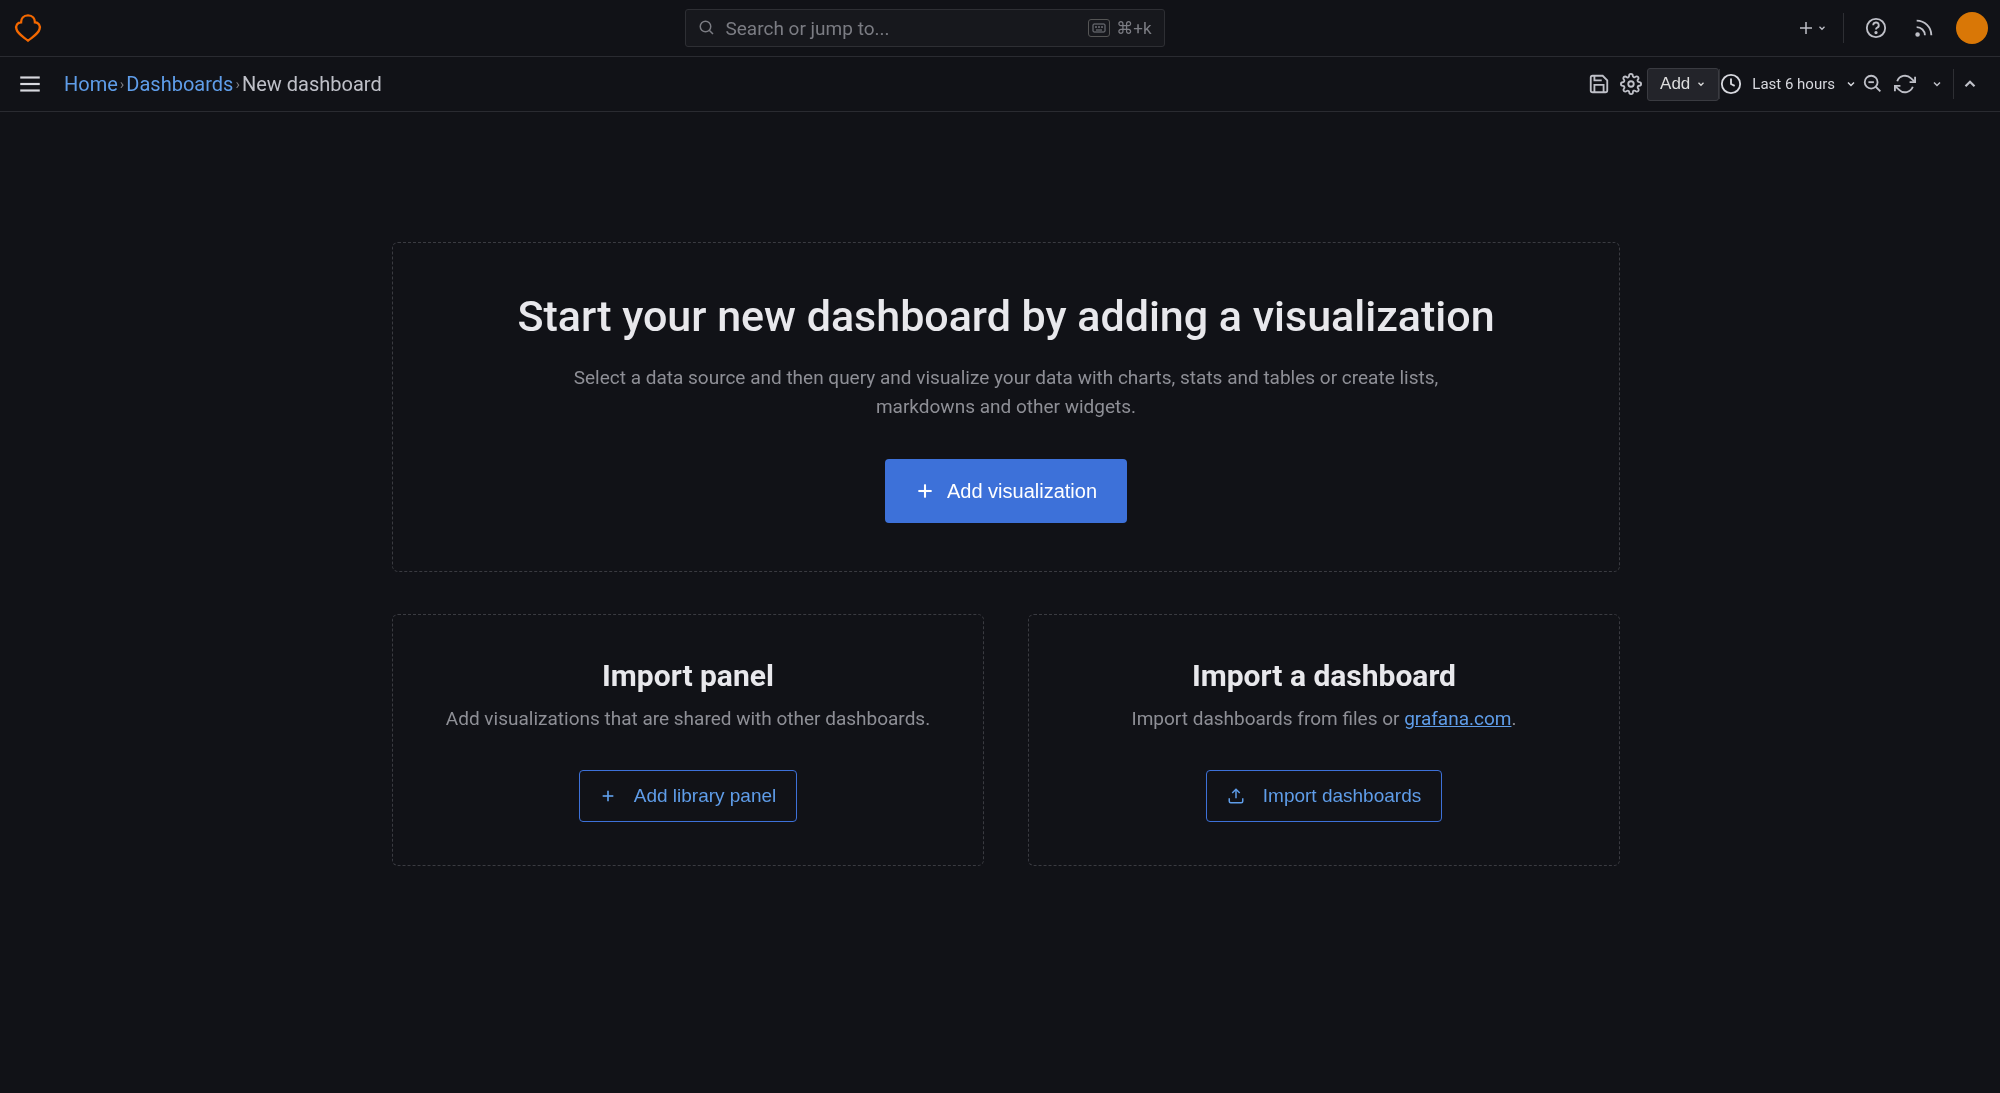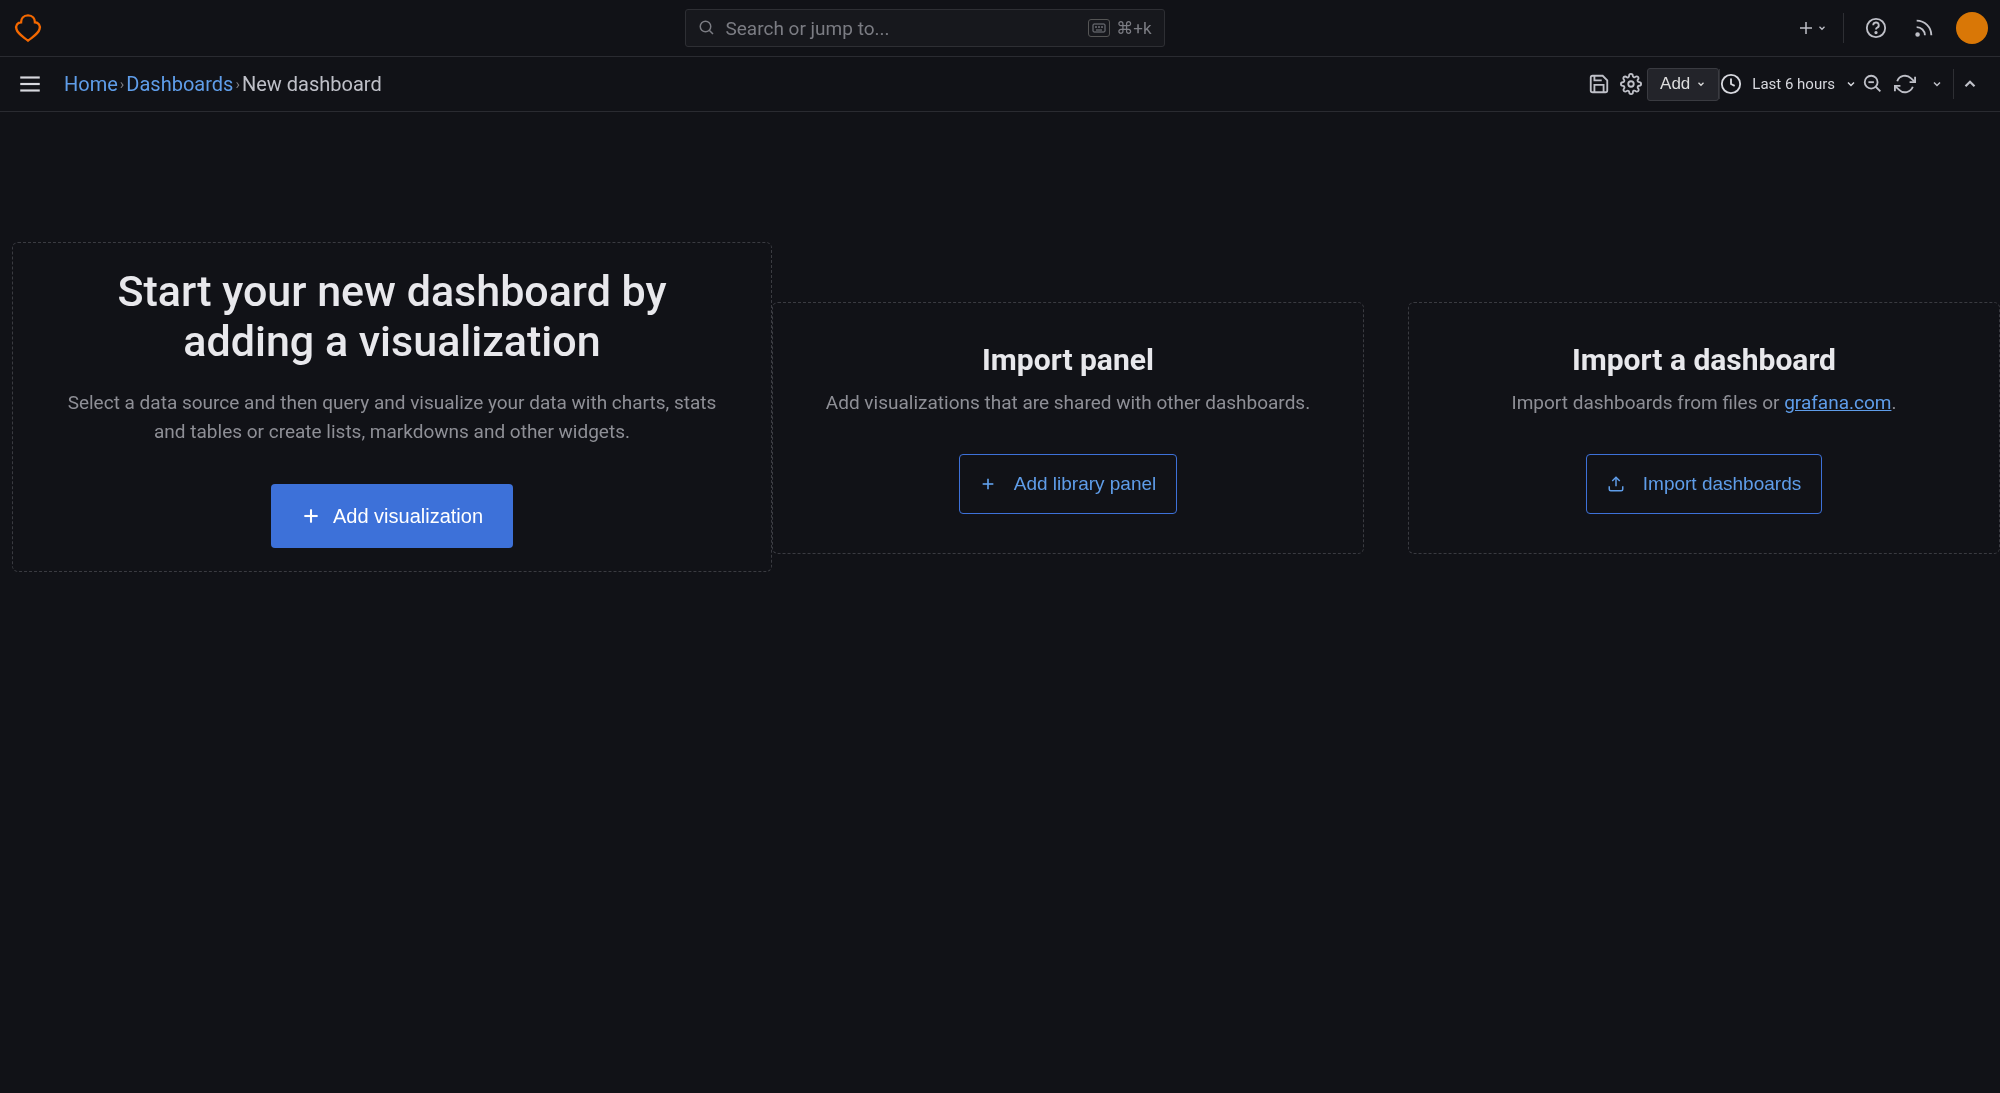--- a/index.html
+++ b/index.html
@@ -46,21 +46,21 @@
 .breadcrumb a { color:#5f9de9; text-decoration:none; }
 .breadcrumb .sep { color:#7b7c83; font-size:15px; }
 .breadcrumb .current { color:#bfc0c8; }
 .toolbar-right { margin-left:auto; display:flex; align-items:center; }
 .btn-add {
   height:33px; padding:0 12px; background:#23242a; border:1px solid #3a3b41;
   border-radius:3px; display:flex; align-items:center; gap:6px;
   color:#ddd; font-size:17px; cursor:pointer;
 }
 .time-btn { display:flex; align-items:center; gap:10px; color:#d7d8de; font-size:15px; cursor:pointer; }
-.content { padding:130px 0 0 12px; display:flex; flex-direction:row; align-items:center; }
+.content { padding:130px 0 0 12px; display:flex; flex-direction:column; align-items:center; }
 .hero {
   width:1228px; height:330px; border:1.5px dashed #3a3b41; border-radius:6px;
   display:flex; flex-direction:column; align-items:center; justify-content:center;
   padding:0 40px; text-align:center;
 }
 .hero h1 { font-size:43px; font-weight:500; color:#e8e8ec; margin-bottom:22px; }
 .hero p { font-size:19px; color:#8e8f96; line-height:1.55; max-width:930px; margin-bottom:38px; }
 .btn-primary {
   background:#3d71d9; color:#fff; font-size:20px; font-weight:500;
   height:64px; padding:0 30px; border-radius:4px; display:flex;
@@ -69,21 +69,21 @@
 .row2 { display:flex; gap:44px; margin-top:42px; }
 .card {
   width:592px; height:252px; border:1.5px dashed #3a3b41; border-radius:6px;
   display:flex; flex-direction:column; align-items:center; justify-content:center;
   text-align:center; padding:0 50px;
 }
 .card h2 { font-size:30px; font-weight:700; color:#e8e8ec; margin-bottom:12px; }
 .card p { font-size:19px; color:#8e8f96; line-height:1.5; margin-bottom:36px; }
 .card p .link { color:#5f9de9; }
 .btn-outline {
-  height:60px; padding:0 20px; background:transparent; border:1px solid #3d71d9;
+  height:52px; padding:0 20px; background:transparent; border:1px solid #3d71d9;
   color:#5f9de9; font-size:19px; border-radius:4px; display:flex;
   align-items:center; gap:18px; cursor:pointer;justify-content:space-between;
 }
 svg { display:block; }
 </style>
 </head>
 <body>
 
 <div class="topbar">
   <div class="logo">

